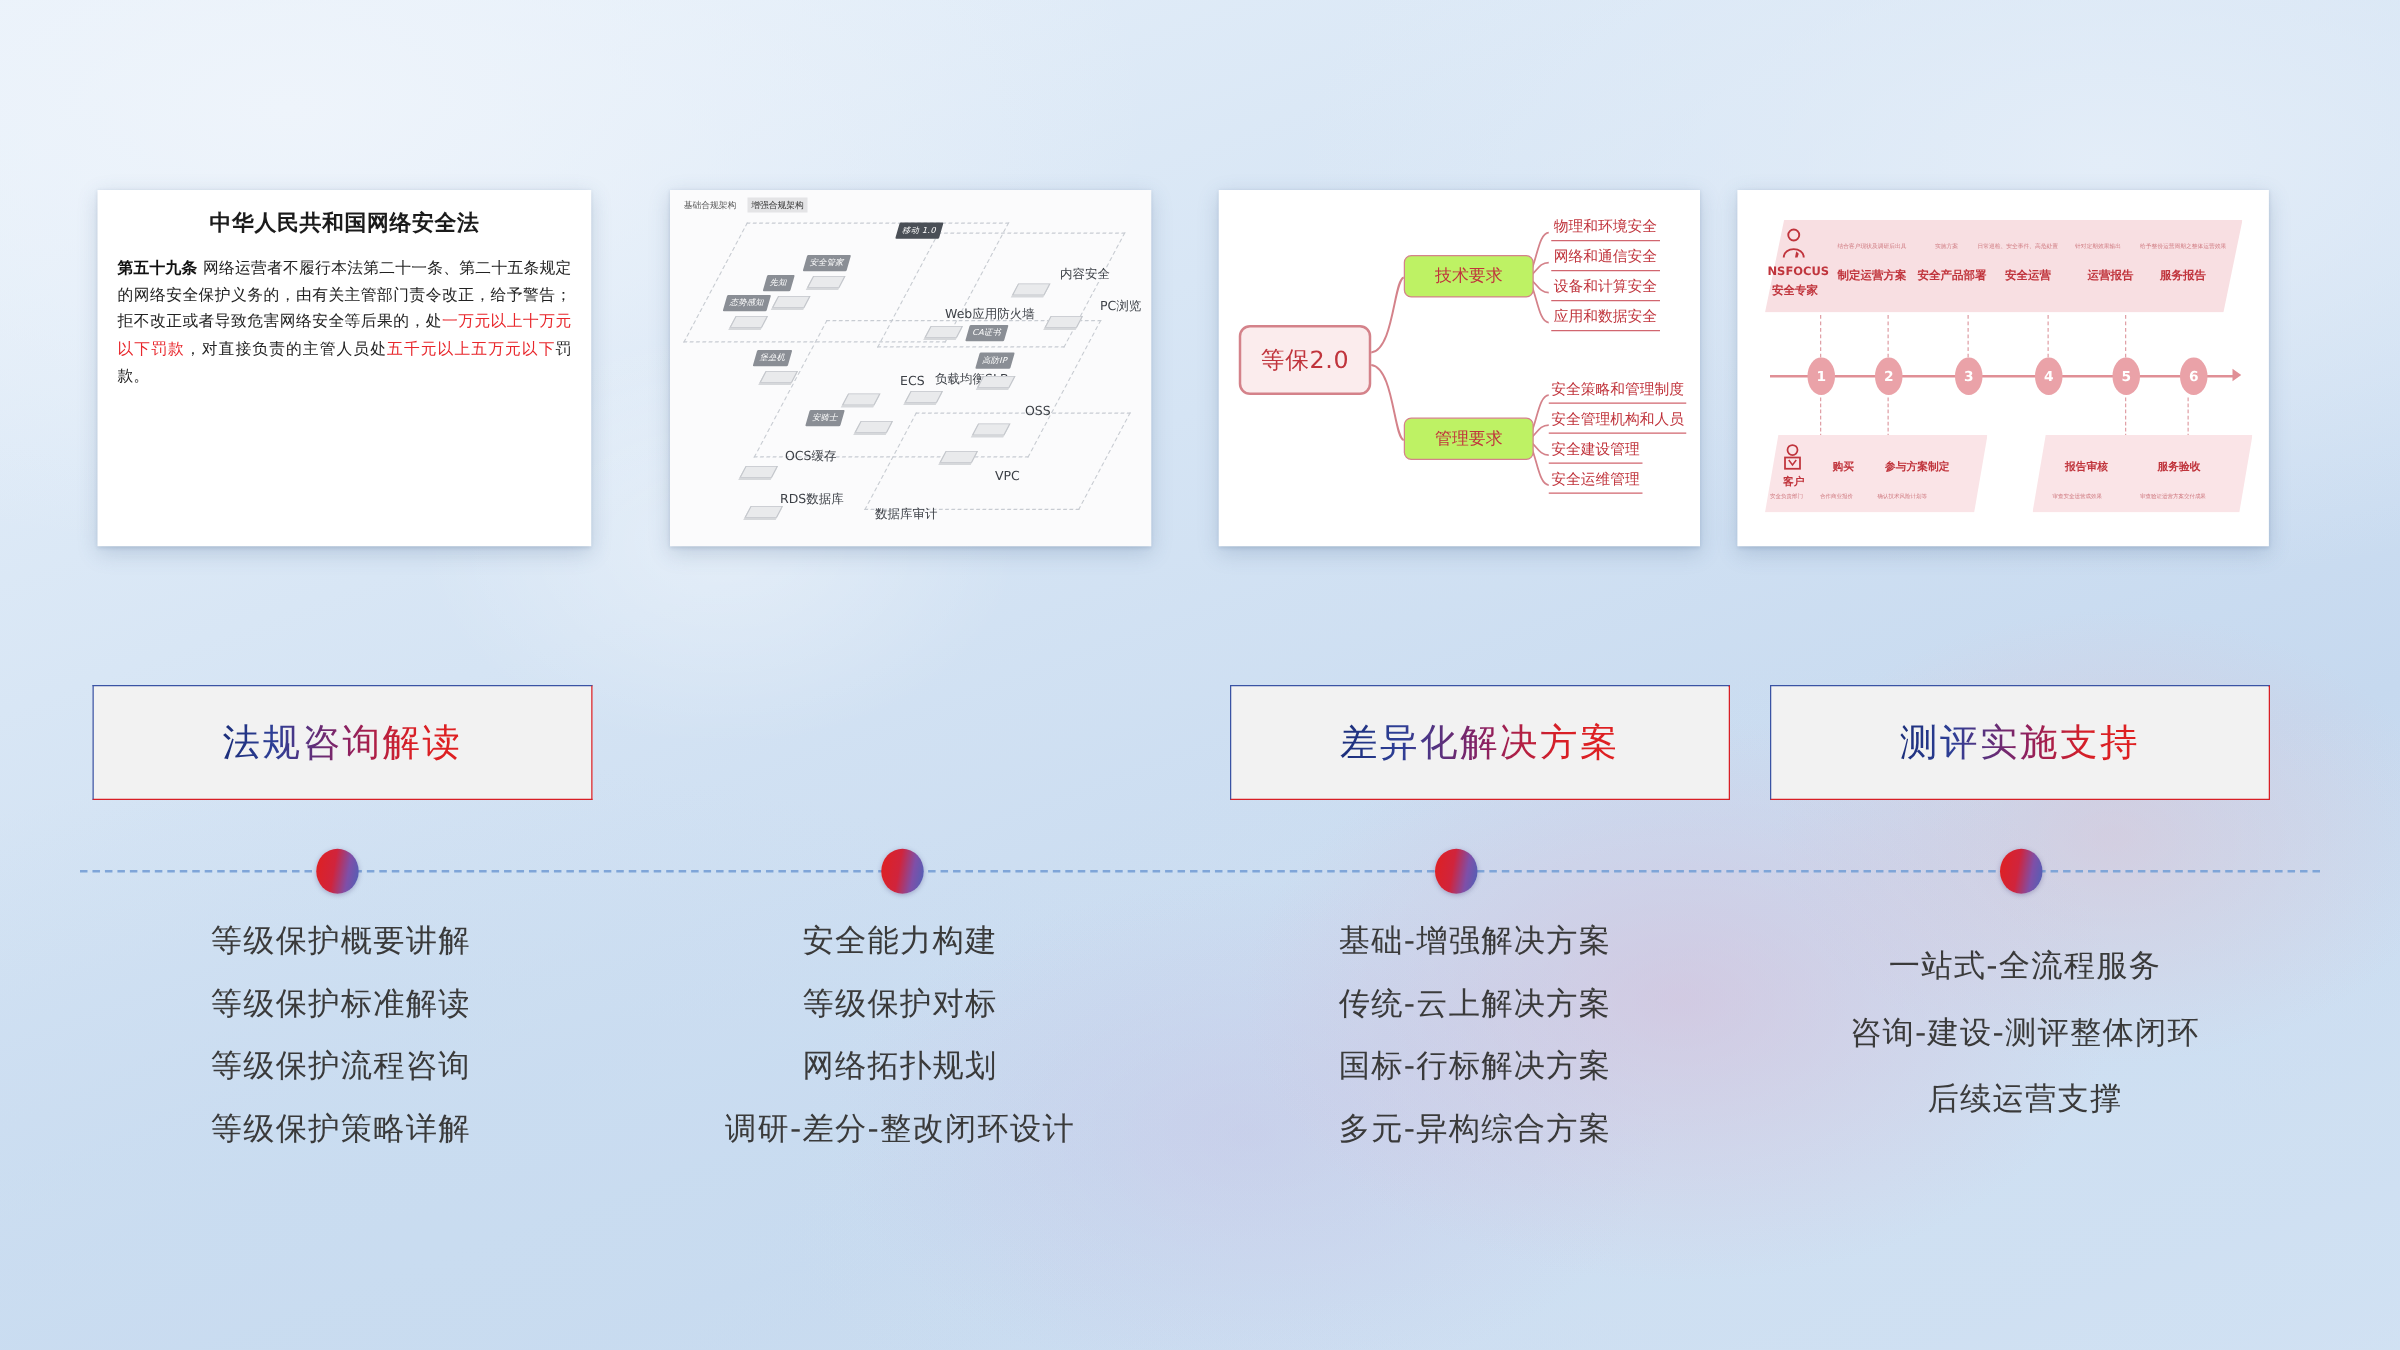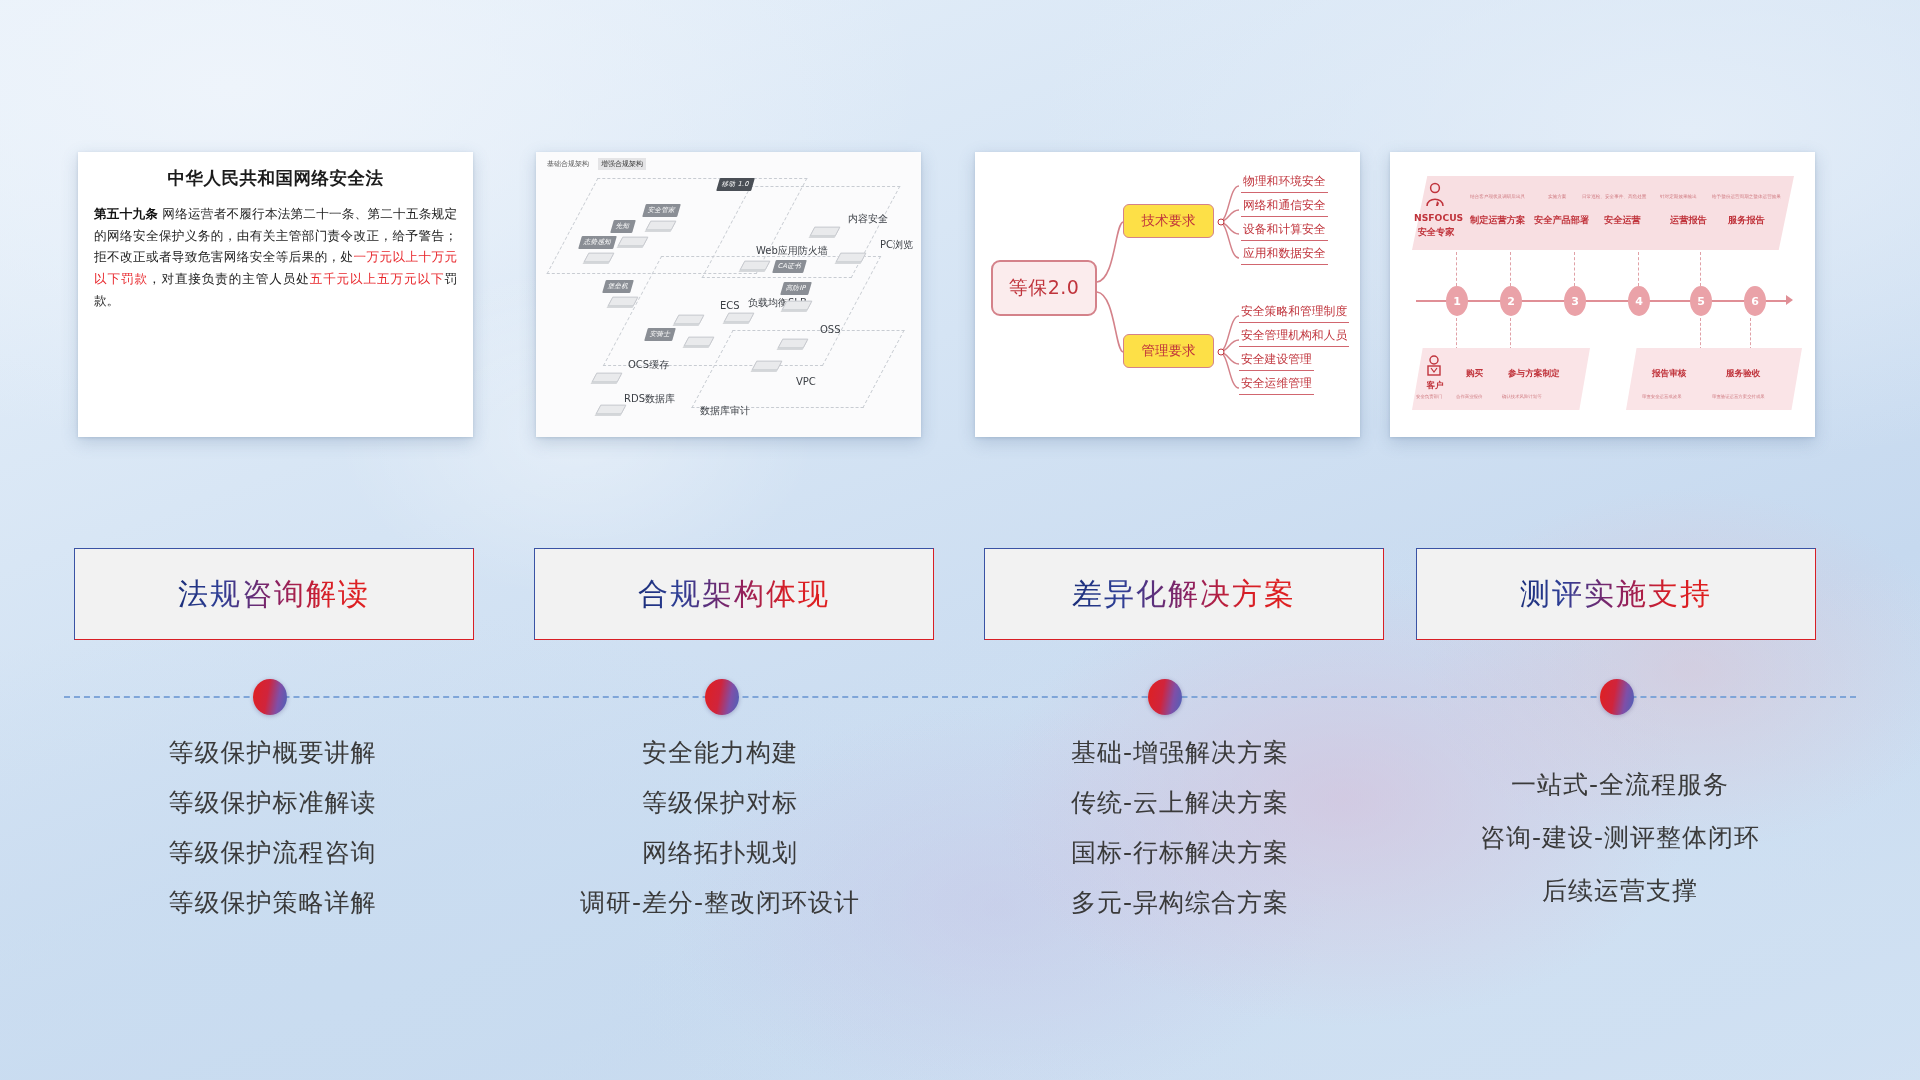--- a/index.html
+++ b/index.html
@@ -87,22 +87,22 @@
 
   
   .mind { position: relative; width: 100%; height: 100%; background: #fff; }
   .mind-root {
     position: absolute; left: 16px; top: 108px; width: 106px; height: 56px;
     background: #fbeced; border: 2.5px solid #d4828a; border-radius: 9px;
     display: flex; align-items: center; justify-content: center;
     color: #c0343c; font-size: 19px; font-weight: 500; letter-spacing: .5px;
   }
   .mind-branch {
-    position: absolute; width: 91px; height: 34px;
-    background: #fde047; border: 1.6px solid #d4828a; border-radius: 6px;
+    position: absolute; width: 104px; height: 34px;
+    background: #bef264; border: 1.6px solid #d4828a; border-radius: 6px;
     display: flex; align-items: center; justify-content: center;
     color: #c0343c; font-size: 13.5px;
   }
   .mb1 { left: 148px; top: 52px; }
   .mb2 { left: 148px; top: 182px; }
   .mind-leaf {
     position: absolute; color: #c0343c; font-size: 11.8px; white-space: nowrap;
     border-bottom: 1.6px solid #d1666f; padding: 0 2px 2px 2px;
     font-family: "DejaVu Serif", "Liberation Serif", serif;
   }
@@ -174,21 +174,21 @@
   
   .lists { position: absolute; left: 0; top: 740px; width: 1920px; }
   .col { position: absolute; text-align: center; }
   .col .item {
     font-size: 25px; color: #3a3a3a; letter-spacing: 1px; line-height: 1; margin-bottom: 25px;
     white-space: nowrap;
   }
   .col1 { left: 70px;   width: 405px; }
   .col2 { left: 510px;  width: 420px; }
   .col3 { left: 960px;  width: 440px; }
-  .col4 { left: 1400px; width: 440px; top: 32px; }
+  .col4 { left: 1400px; width: 440px; top: 20px; }
   .col4 .item { margin-bottom: 28px; }
 </style>
 </head>
 <body>
 
 <div id="bg">
   <div class="g1"></div>
   <div class="g2"></div>
 </div>
 
@@ -364,23 +364,20 @@
         <div class="tsub" style="left:252px; top:242px;">审查安全运营成效果</div>
         <div class="tnm" style="left:336px; top:216px;">服务验收</div>
         <div class="tsub" style="left:322px; top:242px;">审查验证运营方案交付成果</div>
       </div>
     </div>
   </div>
 
   <div class="titlebox tb1">
     <span class="t">法规咨询解读</span>
   </div>
-  <div class="titlebox tb2">
-    <span class="t">合规架构体现</span>
-  </div>
   <div class="titlebox tb3">
     <span class="t">差异化解决方案</span>
   </div>
   <div class="titlebox tb4">
     <span class="t">测评实施支持</span>
   </div>
 
   <div class="timeline"></div>
   <div class="tl-dot d1"></div>
   <div class="tl-dot d2"></div>

